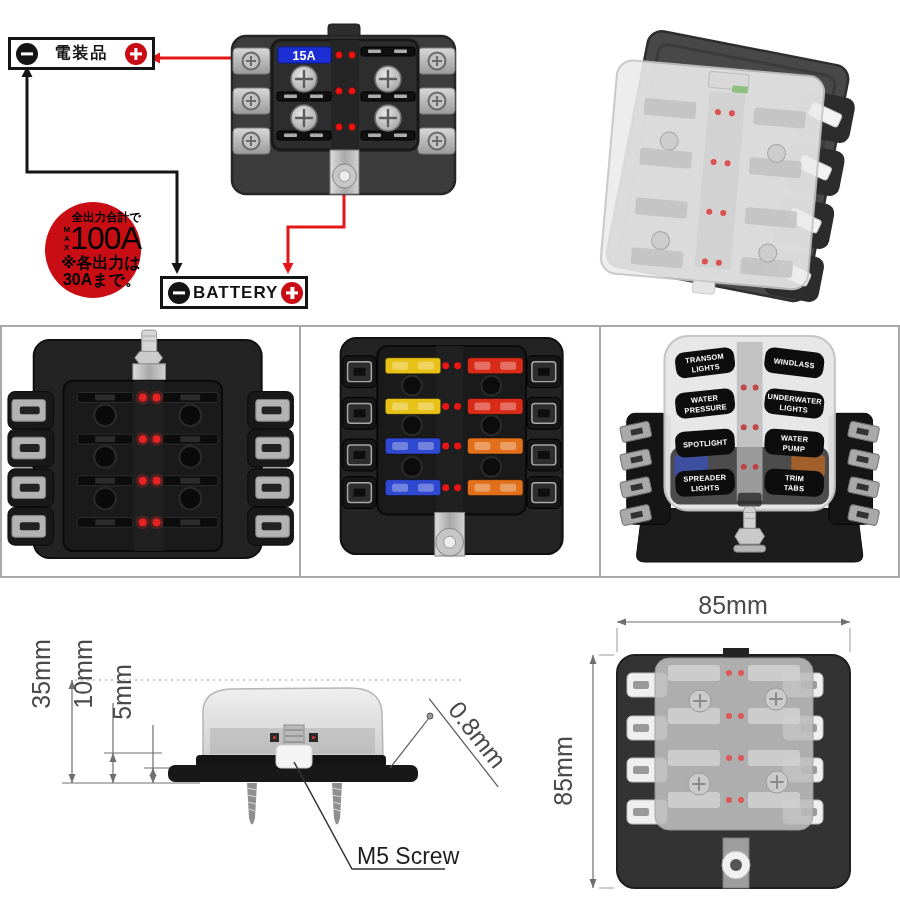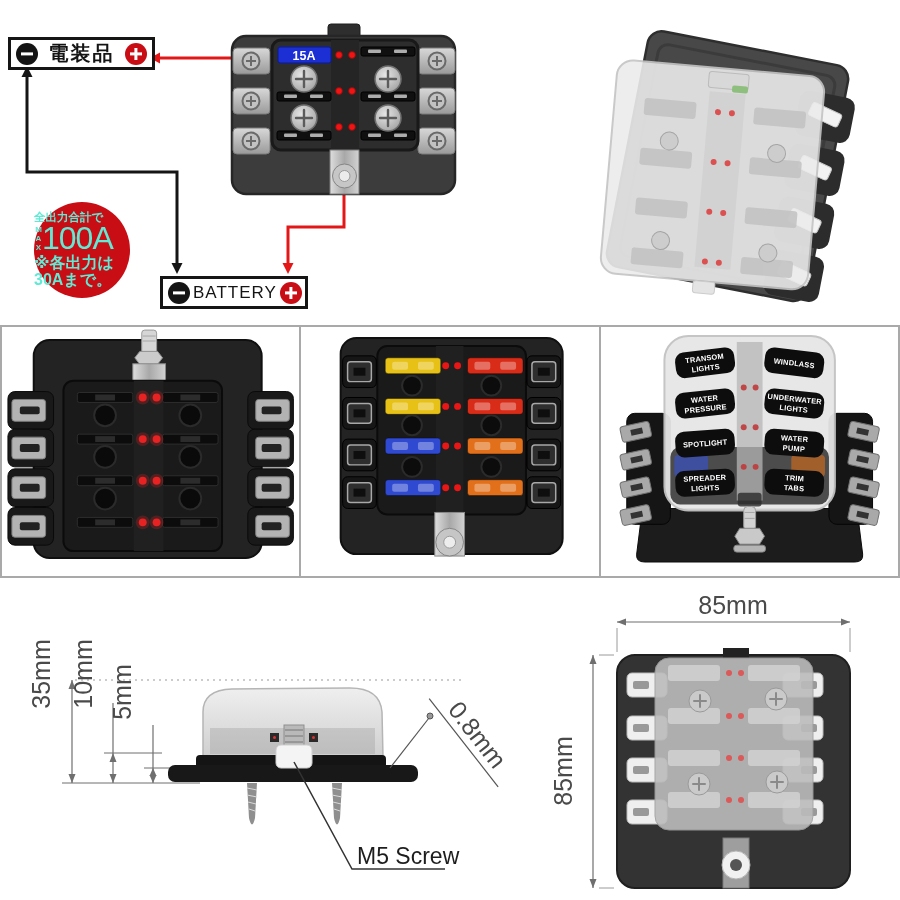--- a/index.html
+++ b/index.html
@@ -13,24 +13,24 @@
   #denso-box{left:8px;top:37px;width:147px;height:33px;}
   #battery-box{left:160px;top:276px;width:148px;height:33px;}
   .sign{width:22px;height:22px;border-radius:50%;position:relative;flex:0 0 auto;}
   .sign.minus{background:#141414;}
   .sign.plus{background:#c80d15;}
   .sign::before{content:"";position:absolute;left:50%;top:50%;transform:translate(-50%,-50%);
                 width:12px;height:3.2px;background:#fff;}
   .sign.plus::after{content:"";position:absolute;left:50%;top:50%;transform:translate(-50%,-50%);
                 width:3.2px;height:12px;background:#fff;}
   .box-label{flex:1;text-align:center;font-weight:bold;color:#141414;}
-  #denso-box .box-label{font-size:20px;letter-spacing:2px;}
-  #battery-box .box-label{font-size:17px;letter-spacing:1px;font-weight:400;}
-  #max-badge{position:absolute;left:34px;top:202px;width:96px;height:96px;border-radius:50%;
-             color:#5eead4;display:flex;flex-direction:column;align-items:flex-start;justify-content:center;
+  #denso-box .box-label{font-size:16px;letter-spacing:2px;}
+  #battery-box .box-label{font-size:17px;letter-spacing:1px;font-weight:700;}
+  #max-badge{position:absolute;left:45px;top:202px;width:96px;height:96px;border-radius:50%;
+             color:#000000;display:flex;flex-direction:column;align-items:flex-end;justify-content:center;
              text-align:center;line-height:1.05;z-index:2;background:#c80d15;}
   .badge-top{font-size:11.5px;font-weight:bold;white-space:nowrap;}
   .badge-main{display:flex;align-items:center;margin:0;}
   .badge-max{writing-mode:vertical-rl;text-orientation:upright;font-size:8px;font-weight:bold;
              line-height:1;height:28px;}
   .badge-amps{font-size:32px;font-weight:400;letter-spacing:-1px;line-height:.95;}
   .badge-note{font-size:16px;font-weight:bold;line-height:1.1;white-space:nowrap;}
   
   #middle-band{position:absolute;left:0;top:325px;width:900px;height:253px;box-sizing:border-box;
                border:2px solid #a9a9a9;display:flex;background:#fff;z-index:1;}

